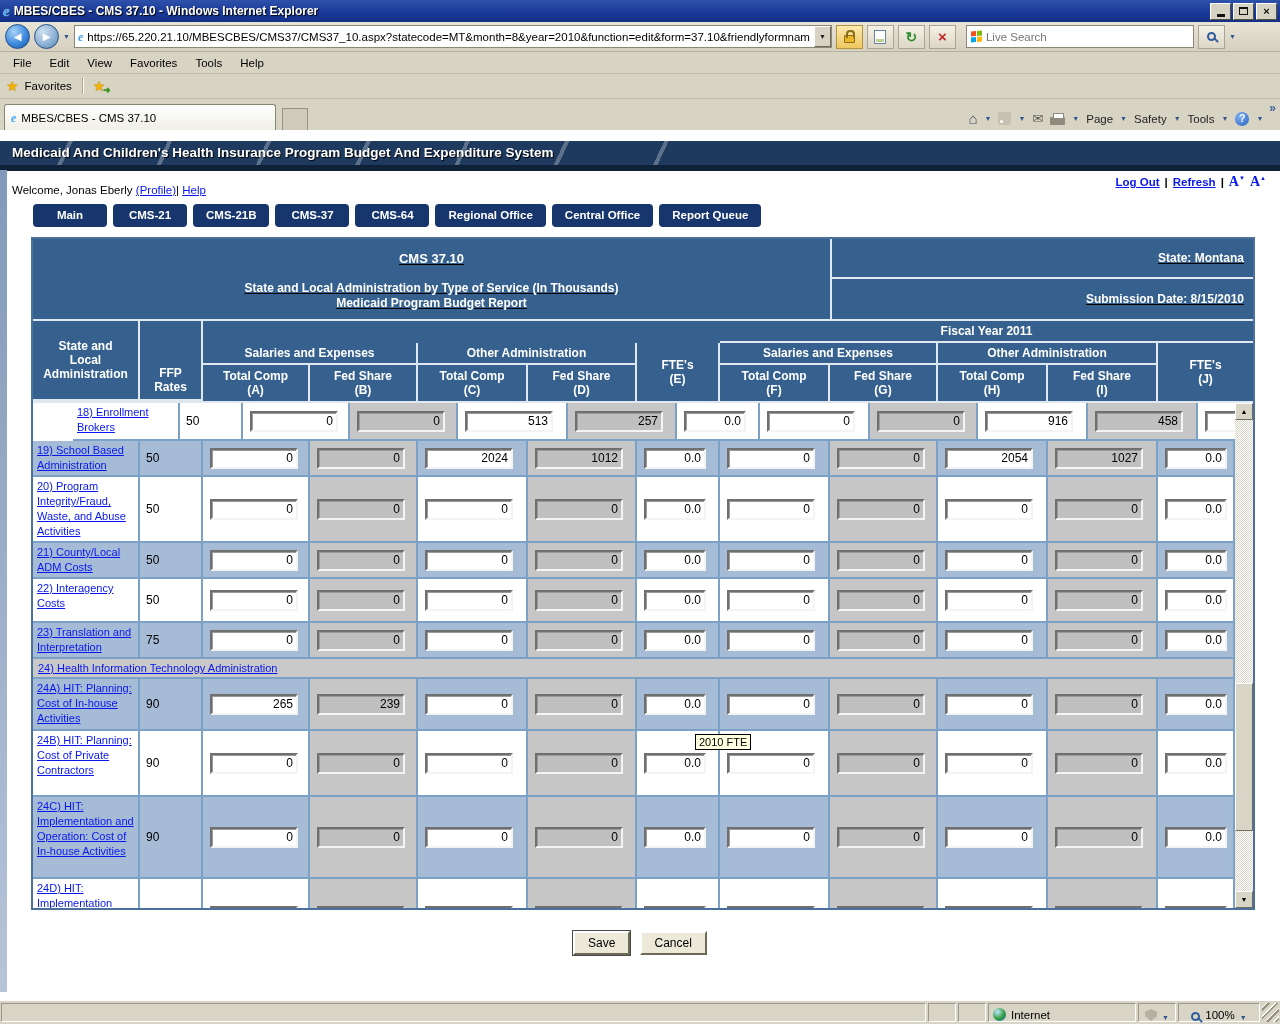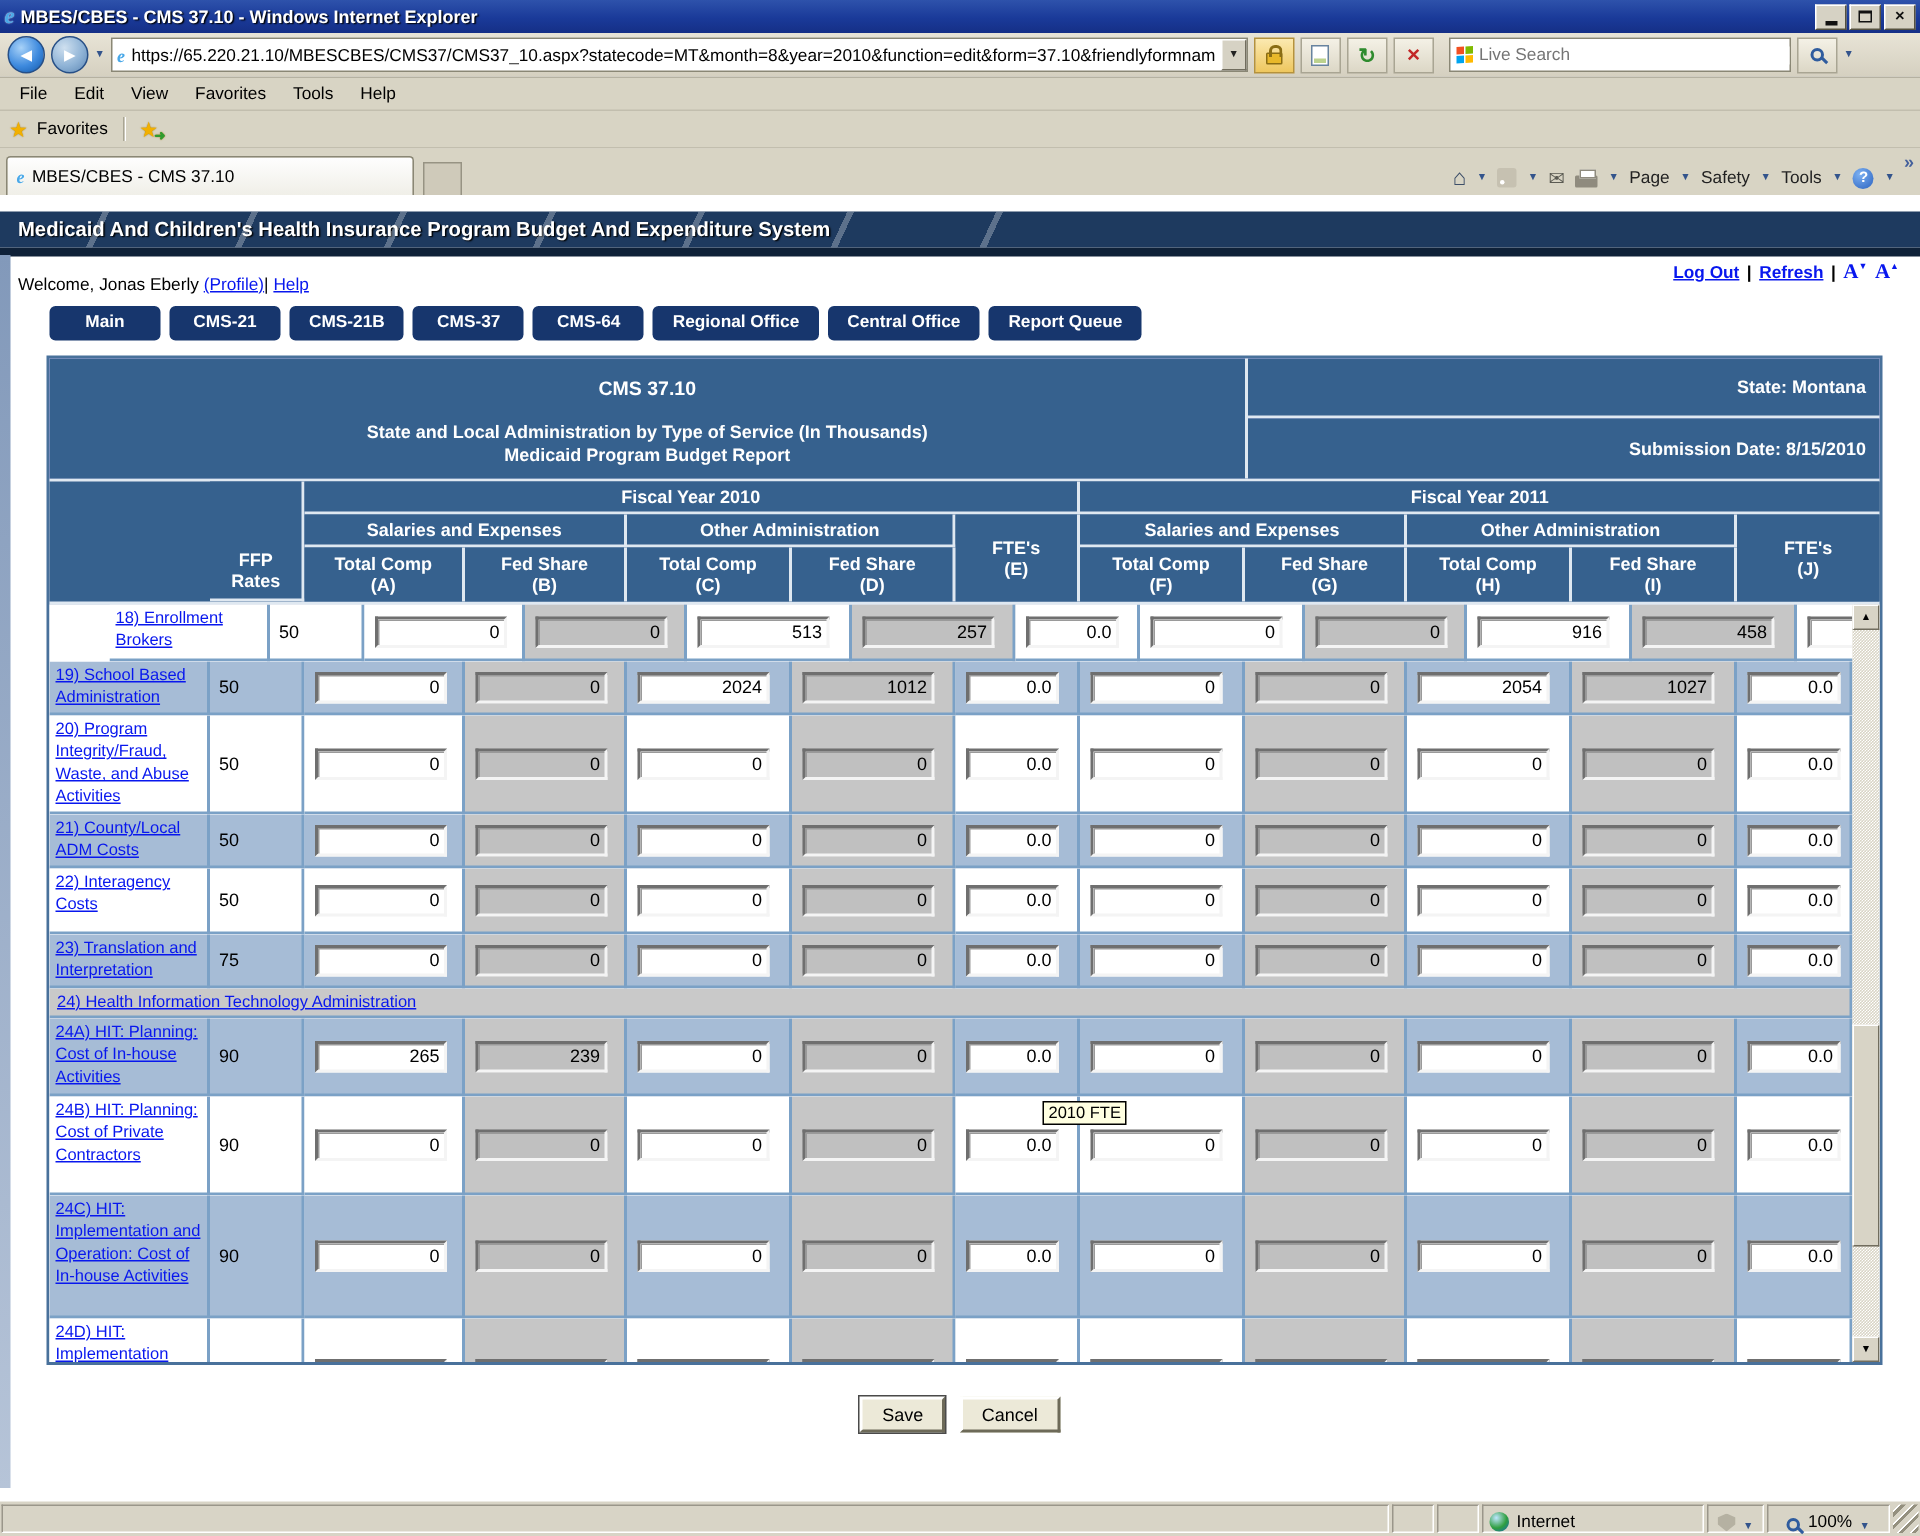--- a/index.html
+++ b/index.html
@@ -97,21 +97,21 @@
   .sesslinks { font-size:11.5px; font-weight:bold; color:#000; display:flex; gap:5px; align-items:center; }
   .aico { color:#0817ee; font-weight:bold; font-family:"Liberation Serif",serif; font-size:14px; position:relative; }
   .aico .tri { font-size:6px; position:relative; top:-6px; font-family:"Liberation Sans",sans-serif; }
 
   .navtabs { display:flex; gap:6px; margin:8px 0 0 33px; }
   .navtab { background:#17366d; color:#fff; font-weight:bold; font-size:11.5px; text-align:center;
     padding:5px 13px 6px; border-radius:4px; min-width:74px; }
 
   
   .rpt { position:relative; margin:10px 0 0 31px; width:1224px; border:2px solid #49719b; background:#fff; }
-  .rpt-title { display:grid; grid-template-columns:799px 421px; grid-template-rows:40px 40px; background:#c4b5fd; }
+  .rpt-title { display:grid; grid-template-columns:799px 421px; grid-template-rows:40px 40px; background:#6d28d9;text-decoration:underline; }
   .rt-cell { background:#36618e; color:#fff; font-weight:bold; }
   .rt-main { grid-row:1/3; border-right:2px solid #dfe8f1; text-align:center; padding-top:12px; }
   .rt-code { font-size:13px; }
   .rt-sub { margin-top:15px; font-size:12px; line-height:15px; }
   .rt-state { border-bottom:2px solid #dfe8f1; display:flex; align-items:center; justify-content:flex-end;
     padding-right:9px; font-size:12px; }
   .rt-date { display:flex; align-items:center; justify-content:flex-end; padding-right:9px; font-size:12px; }
 
   .colhead { display:grid; border-top:2px solid #dfe8f1; border-bottom:2px solid #dfe8f1; background:#36618e;
     grid-template-columns:107px 63px 107px 108px 110px 109px 83px 110px 108px 110px 110px 95px;
@@ -311,23 +311,25 @@
         <div class="rt-sub">
           <div>State and Local Administration by Type of Service (In Thousands)</div>
           <div>Medicaid Program Budget Report</div>
         </div>
       </div>
       <div class="rt-cell rt-state">State: Montana</div>
       <div class="rt-cell rt-date">Submission Date: 8/15/2010</div>
     </div>
 
     <div class="colhead">
+      <div class="ch ch-rowlabel">State and
+Local
+Administration</div>
       <div class="ch ch-ffp">FFP
 Rates</div>
-      <div class="ch ch-fy10">Fiscal Year 2010</div>
       <div class="ch ch-fy11 noR">Fiscal Year 2011</div>
       <div class="ch ch-sal10">Salaries and Expenses</div>
       <div class="ch ch-oth10">Other Administration</div>
       <div class="ch ch-e noB">FTE's
 (E)</div>
       <div class="ch ch-sal11">Salaries and Expenses</div>
       <div class="ch ch-oth11">Other Administration</div>
       <div class="ch ch-j noR noB">FTE's
 (J)</div>
       <div class="ch ch-a noB">Total Comp

